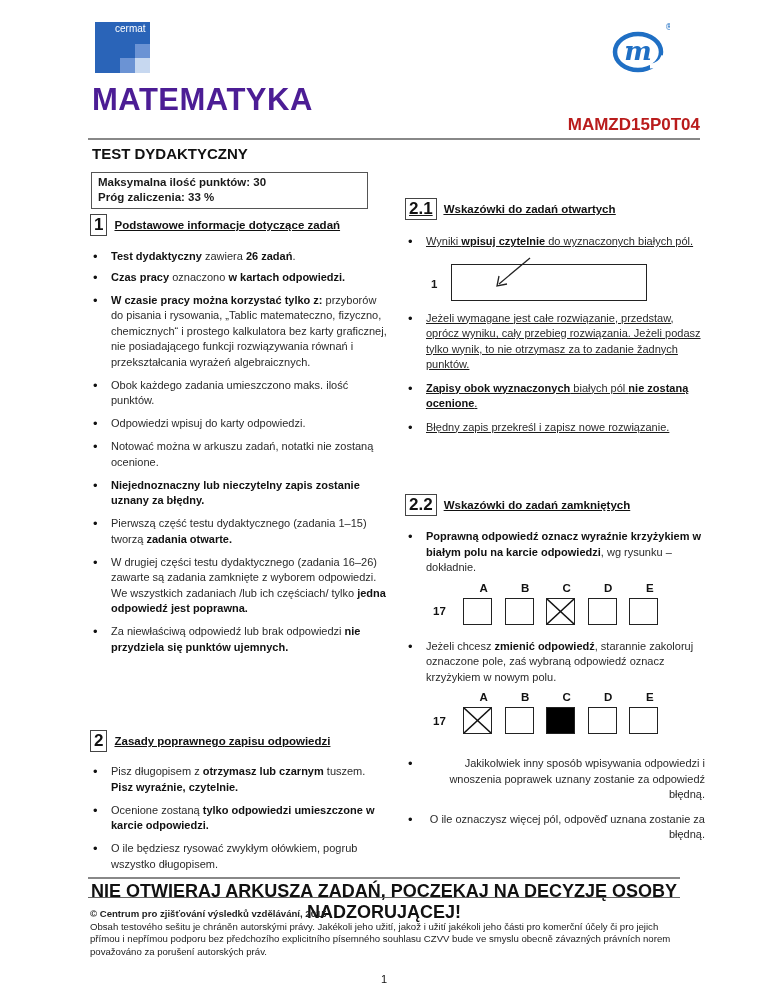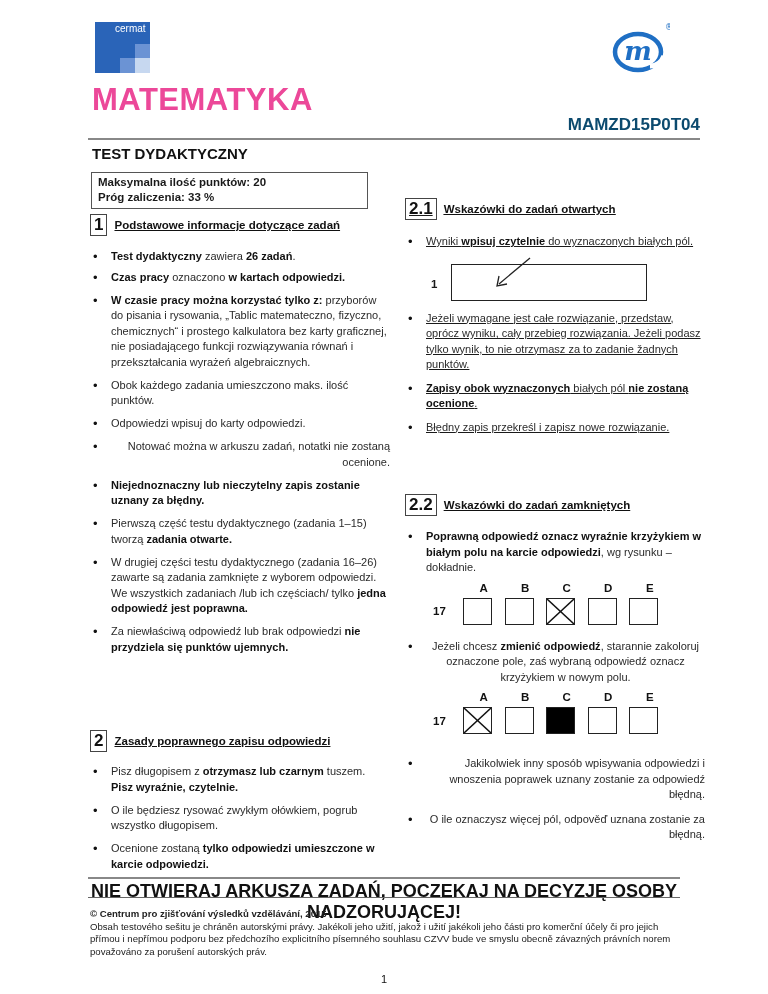--- a/index.html
+++ b/index.html
@@ -9,22 +9,22 @@
 
   
   .cermat { left: 95px; top: 22px; width: 55px; height: 51px; background: #2a64b8; }
   .cermat .txt { position: absolute; left: 20px; top: 1px; color: #fff; font-size: 10px; }
   .cermat .sq1 { position: absolute; left: 40px; top: 22px; width: 15px; height: 14px; background: #6b93d4; }
   .cermat .sq2 { position: absolute; left: 25px; top: 36px; width: 15px; height: 15px; background: #6b93d4; }
   .cermat .sq3 { position: absolute; left: 40px; top: 36px; width: 15px; height: 15px; background: #c7d8f0; }
 
   .mlogo { left: 610px; top: 22px; width: 60px; height: 52px; }
 
-  .title { left: 92px; top: 82px; font-size: 31px; font-weight: bold; letter-spacing: 0.5px; color: #ec4899; }
-  .code { right: 68px; top: 115px; font-size: 17px; font-weight: bold; color: #0c4a6e; }
+  .title { left: 92px; top: 82px; font-size: 31px; font-weight: bold; letter-spacing: 0.5px; color: #4c1d95; }
+  .code { right: 68px; top: 115px; font-size: 17px; font-weight: bold; color: #b91c1c; }
   .rule-top { left: 88px; top: 138px; width: 612px; height: 2px; background: #888; }
   .subtitle { left: 92px; top: 145px; font-size: 15px; font-weight: bold; color: #111; }
 
   .scorebox { left: 91px; top: 172px; width: 277px; height: 37px; border: 1px solid #555; padding: 2px 6px; font-size: 11.5px; font-weight: bold; line-height: 15px; }
 
   .sec-head { display: flex; align-items: center; }
   .sec-num { border: 1px solid #444; font-weight: bold; font-size: 17px; line-height: 20px; padding: 0 3px; margin-right: 7px; color:#111; }
   .sec-title { font-weight: bold; font-size: 11.5px; text-decoration: underline; color:#111; }
 
   ul.list { list-style: none; }
@@ -68,52 +68,52 @@
     <text x="55" y="8" font-size="8" fill="#1f6fc4" font-family="DejaVu Sans, sans-serif">®</text>
   </svg>
 </div>
 
 <div class="abs title">MATEMATYKA</div>
 <div class="abs code">MAMZD15P0T04</div>
 <div class="abs rule-top"></div>
 <div class="abs subtitle">TEST DYDAKTYCZNY</div>
 
 <div class="abs scorebox">
-  <div>Maksymalna ilość punktów: 20</div>
+  <div>Maksymalna ilość punktów: 30</div>
   <div>Próg zaliczenia: 33 %</div>
 </div>
 
 <div class="abs col-left" style="top:214px;">
   <div class="sec-head">
     <span class="sec-num">1</span>
     <span class="sec-title">Podstawowe informacje dotyczące zadań</span>
   </div>
   <ul class="list" id="s1list" style="margin-top:13px;">
       <li><b>Test dydaktyczny</b><span> zawiera </span><b>26 zadań</b><span>.</span></li>
       <li style="margin-top: 5px;"><b>Czas pracy</b><span> oznaczono </span><b>w kartach odpowiedzi.</b></li>
       <li style="margin-top: 7.5px;"><b>W czasie pracy można korzystać tylko z:</b><span> przyborów do pisania i rysowania, „Tablic matemateczno, fizyczno, chemicznych“ i prostego kalkulatora bez karty graficznej, nie posiadającego funkcji rozwiązywania równań i przekształcania wyrażeń algebraicznych.</span></li>
       <li style="margin-top: 7.5px;"><span>Obok każdego zadania umieszczono maks. ilość punktów.</span></li>
       <li style="margin-top: 7.5px;"><span>Odpowiedzi wpisuj do karty odpowiedzi.</span></li>
-      <li style="margin-top: 7.5px; text-align: right;"><span>Notować można w arkuszu zadań, notatki nie zostaną ocenione.</span></li>
+      <li style="margin-top: 7.5px;"><span>Notować można w arkuszu zadań, notatki nie zostaną ocenione.</span></li>
       <li style="margin-top: 7.5px;"><b>Niejednoznaczny lub nieczytelny zapis zostanie uznany za błędny.</b></li>
       <li style="margin-top: 7.5px;"><span>Pierwszą część testu dydaktycznego (zadania 1–15) tworzą </span><b>zadania otwarte.</b></li>
       <li style="margin-top: 7.5px;"><span>W drugiej części testu dydaktycznego (zadania 16–26) zawarte są zadania zamknięte z wyborem odpowiedzi. We wszystkich zadaniach /lub ich częściach/ tylko </span><b>jedna odpowiedź jest poprawna.</b></li>
       <li style="margin-top: 7.5px;"><span>Za niewłaściwą odpowiedź lub brak odpowiedzi </span><b>nie przydziela się punktów ujemnych.</b></li>
     </ul>
 </div>
 
 <div class="abs col-left" style="top:730px;">
   <div class="sec-head">
     <span class="sec-num">2</span>
     <span class="sec-title">Zasady poprawnego zapisu odpowiedzi</span>
   </div>
   <ul class="list" id="s2list" style="margin-top:12px;">
       <li><span>Pisz długopisem z </span><b>otrzymasz lub czarnym</b><span> tuszem. </span><b>Pisz wyraźnie, czytelnie.</b></li>
+      <li style="margin-top: 7.5px;"><span>Ocenione zostaną </span><b>tylko odpowiedzi umieszczone w karcie odpowiedzi.</b></li>
       <li style="margin-top: 7.5px;"><span>O ile będziesz rysować zwykłym ołówkiem, pogrub wszystko długopisem.</span></li>
-      <li style="margin-top: 7.5px;"><span>Ocenione zostaną </span><b>tylko odpowiedzi umieszczone w karcie odpowiedzi.</b></li>
     </ul>
 </div>
 
 <div class="abs col-right" style="top:198px;text-decoration:underline;">
   <div class="sec-head">
     <span class="sec-num">2.1</span>
     <span class="sec-title">Wskazówki do zadań otwartych</span>
   </div>
   <ul class="list" id="s21before" style="margin-top:14px;">
       <li><span>Wyniki </span><b>wpisuj czytelnie</b><span> do wyznaczonych białych pól.</span></li>
@@ -156,21 +156,21 @@
         <div class="cell">
           <svg viewBox="0 0 29 27" preserveAspectRatio="none">
             <line x1="0" y1="0" x2="29" y2="27" stroke="#111" stroke-width="1.6"></line>
             <line x1="29" y1="0" x2="0" y2="27" stroke="#111" stroke-width="1.6"></line>
           </svg>
         </div>
         <div class="cell"></div>
         <div class="cell"></div>
       </div>
     </div>
-  <ul class="list" id="s22item2" style="margin-top:14px;text-align:center;">
+  <ul class="list" id="s22item2" style="margin-top:14px;">
       <li><span>Jeżeli chcesz </span><b>zmienić odpowiedź</b><span>, starannie zakoloruj oznaczone pole, zaś wybraną odpowiedź oznacz krzyżykiem w nowym polu.</span></li>
     </ul>
   <div id="grid2" style="margin-top:6px; margin-left:28px;">
       <div class="letters" style="margin-left: 30px;">
         <span>A</span>
         <span>B</span>
         <span>C</span>
         <span>D</span>
         <span>E</span>
       </div>

